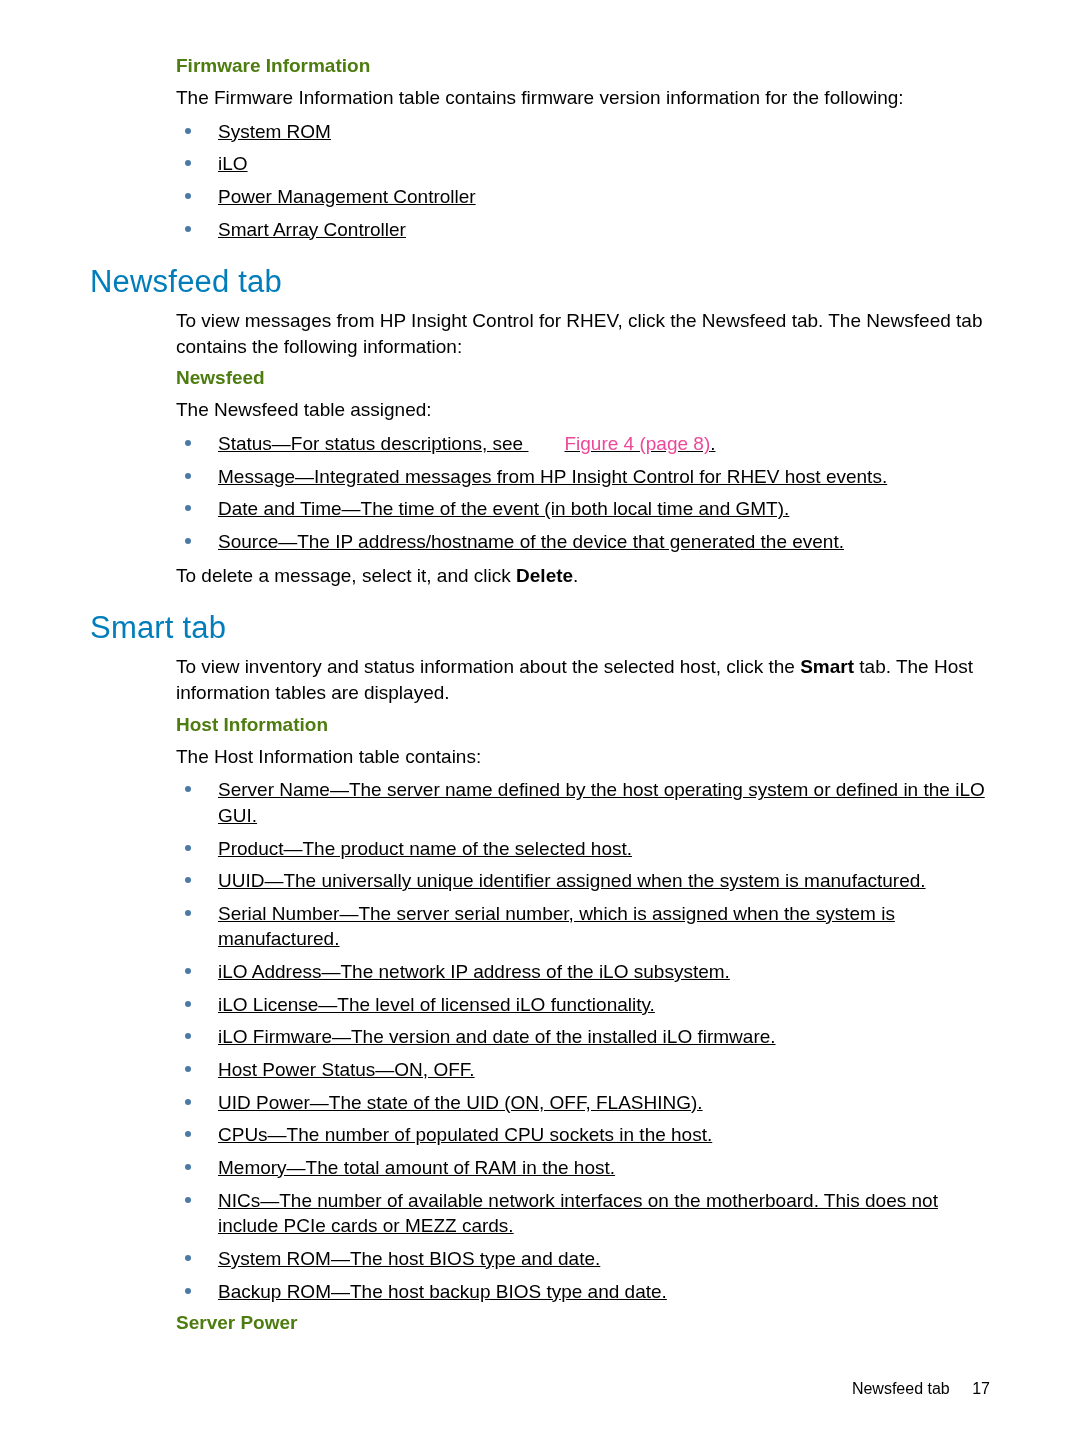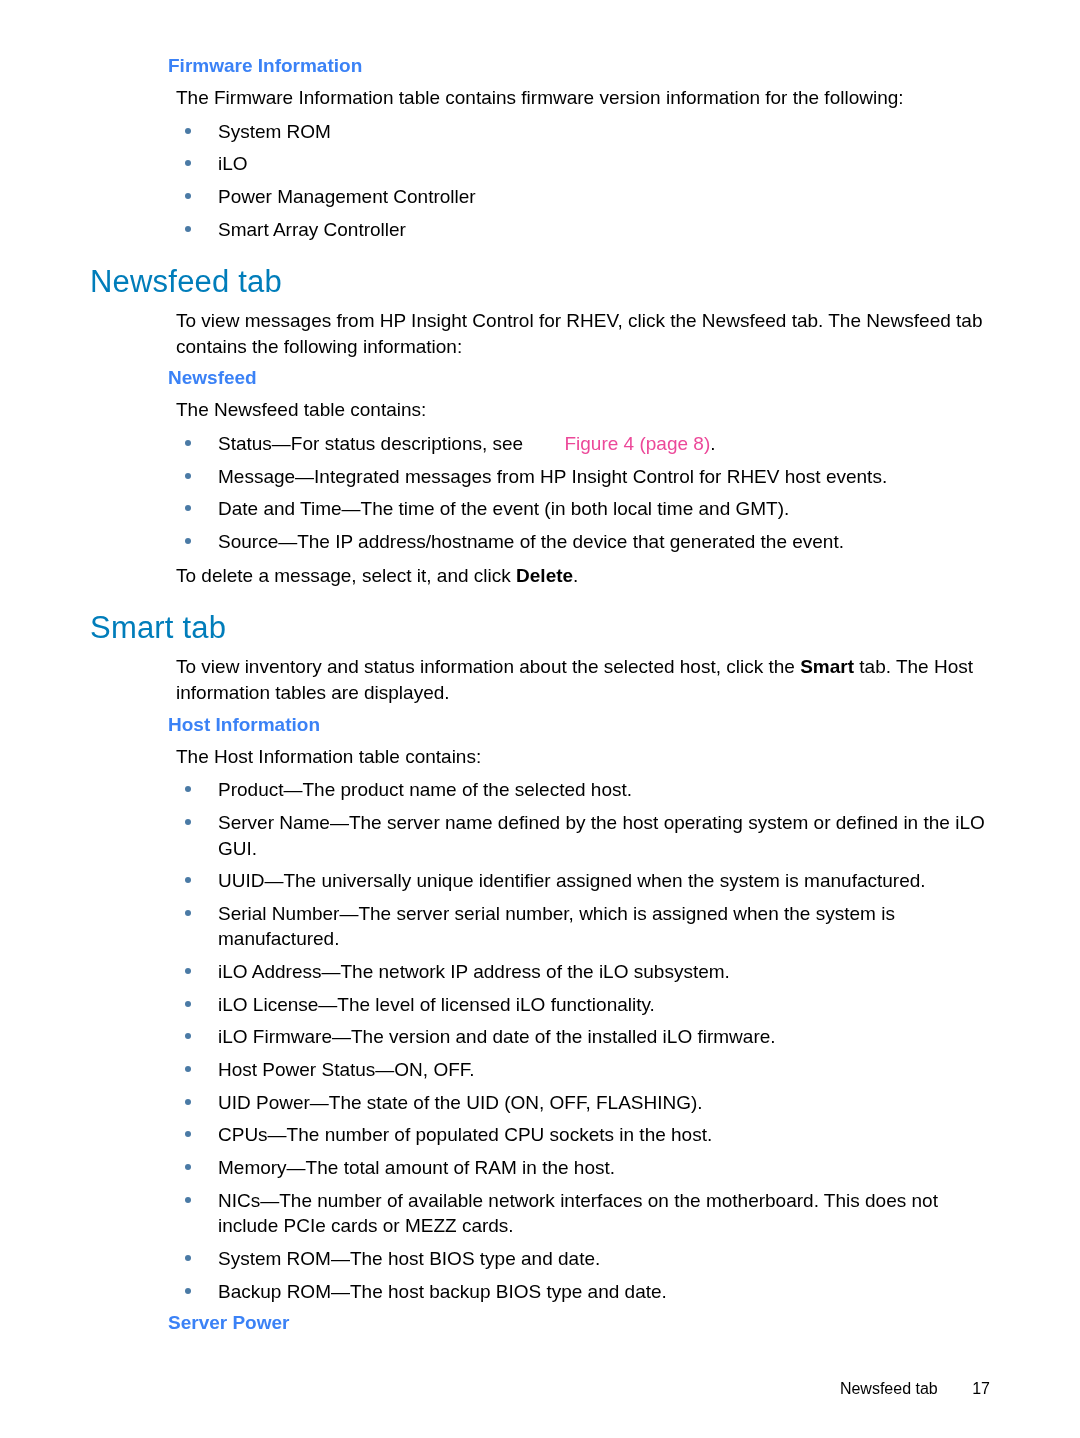--- a/index.html
+++ b/index.html
@@ -13,33 +13,34 @@
     position: relative;
     box-sizing: border-box;
     padding: 55px 90px 40px 90px;
   }
   .content {
     padding-left: 70px;
   }
   h3.subheading {
     font-size: 19px;
     font-weight: bold;
-    margin: 0 0 8px 8px;
-    color: #3b82f6;
+    margin: 0 0 8px 16px;
+    color: #4d7c0f;
   }
   p.body {
     font-size: 19px;
     font-weight: 300;
     line-height: 1.35;
     margin: 0 0 8px 16px;
   }
   ul.bullets {
     list-style: none;
     padding: 0;
     margin: 2px 0 8px 0;
+    text-decoration: underline;
   }
   ul.bullets > li {
     position: relative;
     padding-left: 58px;
     font-size: 19px;
     font-weight: 300;
     line-height: 1.35;
     margin-bottom: 7px;
   }
   ul.bullets > li::before {
@@ -66,55 +67,55 @@
     text-decoration: none;
     margin-left: 36px;
   }
   .footer {
     position: absolute;
     bottom: 40px;
     right: 90px;
     font-size: 16px;
     font-weight: 300;
   }
-  .footer .pgnum { margin-left: 30px; }
+  .footer .pgnum { margin-left: 18px; }
 </style>
 </head>
 <body>
 
 <div class="content">
 
   <h3 class="subheading">Firmware Information</h3>
   <p class="body">The Firmware Information table contains firmware version information for the following:</p>
   <ul class="bullets">
     <li>System ROM</li>
     <li>iLO</li>
     <li>Power Management Controller</li>
     <li>Smart Array Controller</li>
   </ul>
 
   <h2 class="section">Newsfeed tab</h2>
   <p class="body">To view messages from HP Insight Control for RHEV, click the Newsfeed tab. The Newsfeed tab contains the following information:</p>
   <h3 class="subheading">Newsfeed</h3>
-  <p class="body">The Newsfeed table contains:</p>
+  <p class="body">The Newsfeed table assigned:</p>
   <ul class="bullets">
     <li><span>Status—For status descriptions, see </span><a class="xref">Figure 4 (page 8)</a><span>.</span></li>
     <li>Message—Integrated messages from HP Insight Control for RHEV host events.</li>
     <li>Date and Time—The time of the event (in both local time and GMT).</li>
     <li>Source—The IP address/hostname of the device that generated the event.</li>
   </ul>
   <p class="body"><span>To delete a message, select it, and click </span><b>Delete</b><span>.</span></p>
 
   <h2 class="section">Smart tab</h2>
   <p class="body"><span>To view inventory and status information about the selected host, click the </span><b>Smart</b><span> tab. The Host information tables are displayed.</span></p>
   <h3 class="subheading">Host Information</h3>
   <p class="body">The Host Information table contains:</p>
   <ul class="bullets">
+    <li>Server Name—The server name defined by the host operating system or defined in the iLO GUI.</li>
     <li>Product—The product name of the selected host.</li>
-    <li>Server Name—The server name defined by the host operating system or defined in the iLO GUI.</li>
     <li>UUID—The universally unique identifier assigned when the system is manufactured.</li>
     <li>Serial Number—The server serial number, which is assigned when the system is manufactured.</li>
     <li>iLO Address—The network IP address of the iLO subsystem.</li>
     <li>iLO License—The level of licensed iLO functionality.</li>
     <li>iLO Firmware—The version and date of the installed iLO firmware.</li>
     <li>Host Power Status—ON, OFF.</li>
     <li>UID Power—The state of the UID (ON, OFF, FLASHING).</li>
     <li>CPUs—The number of populated CPU sockets in the host.</li>
     <li>Memory—The total amount of RAM in the host.</li>
     <li>NICs—The number of available network interfaces on the motherboard. This does not include PCIe cards or MEZZ cards.</li>

